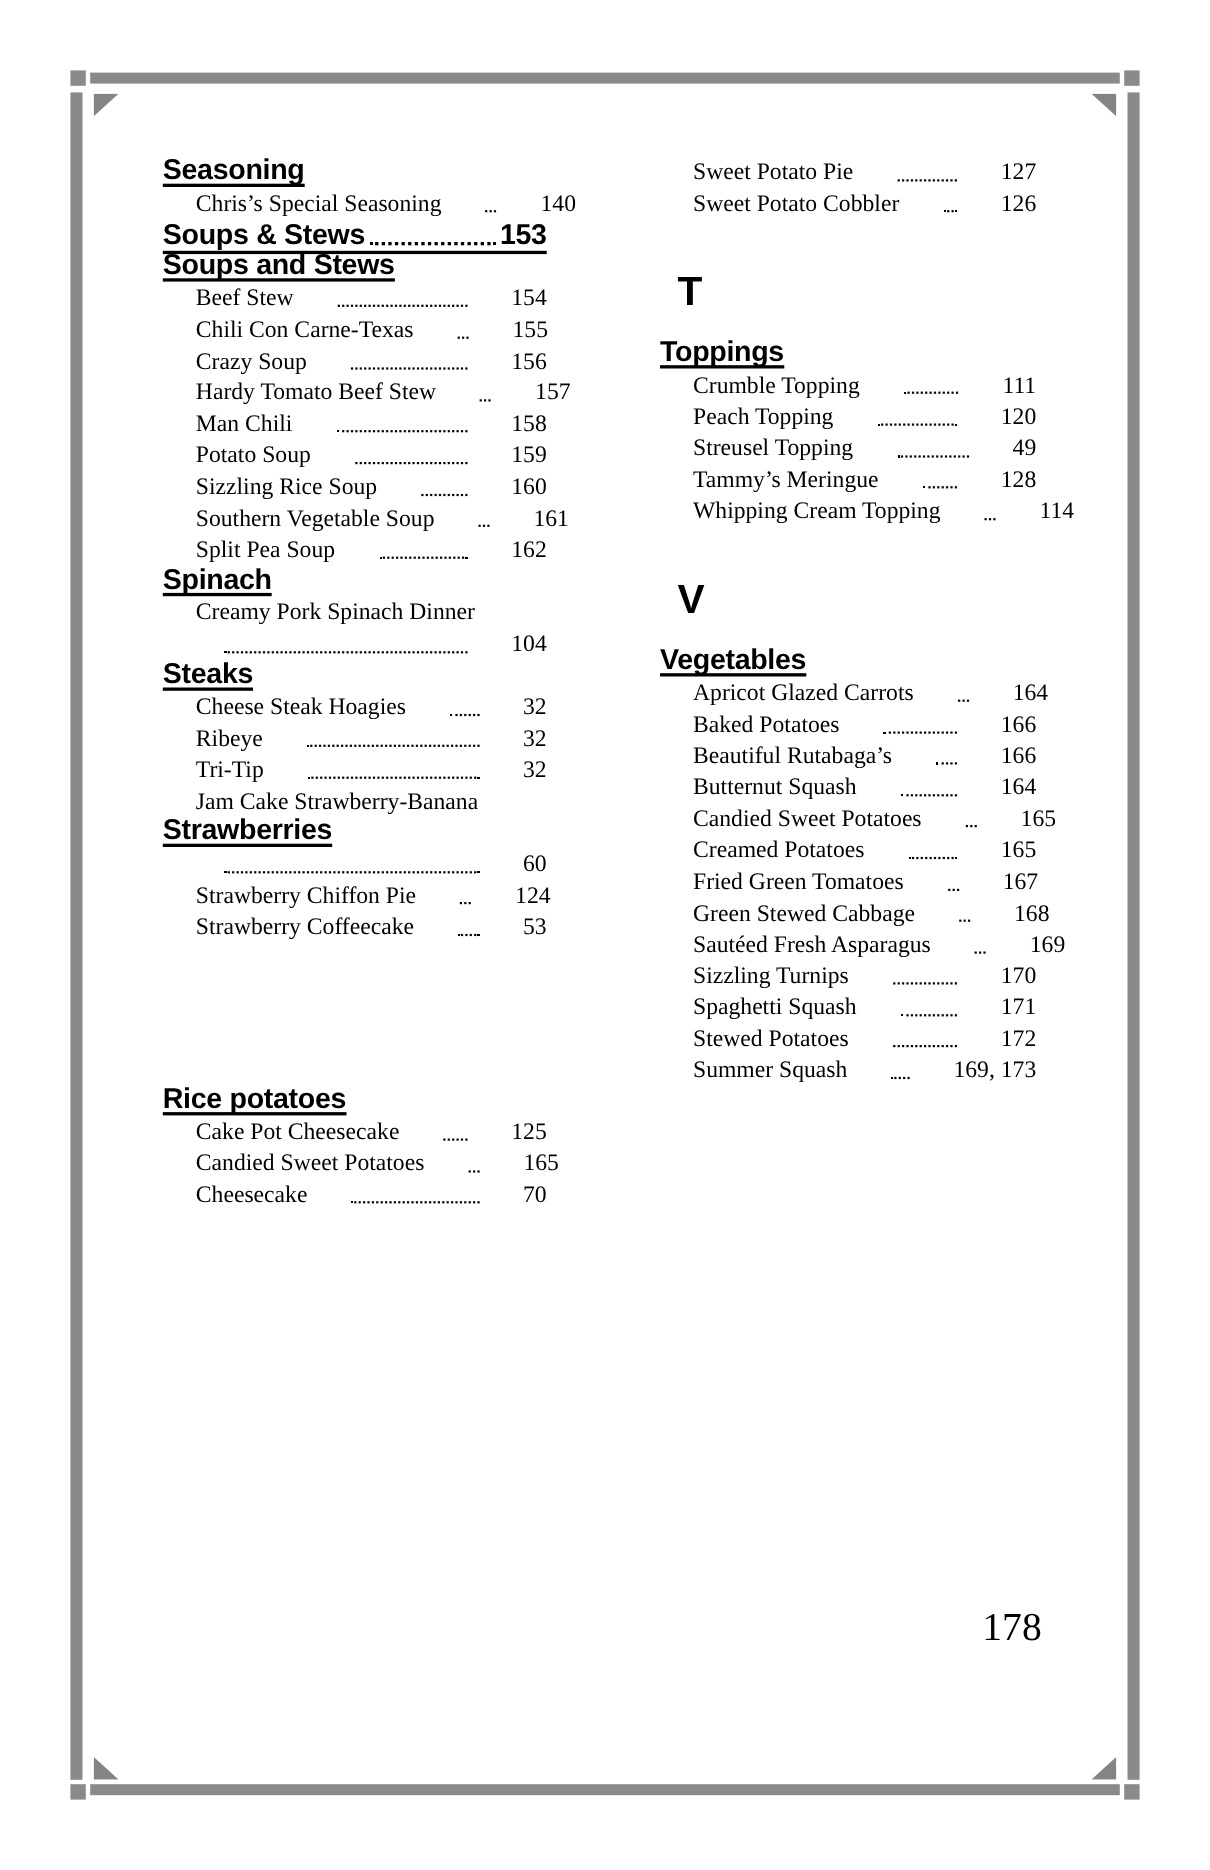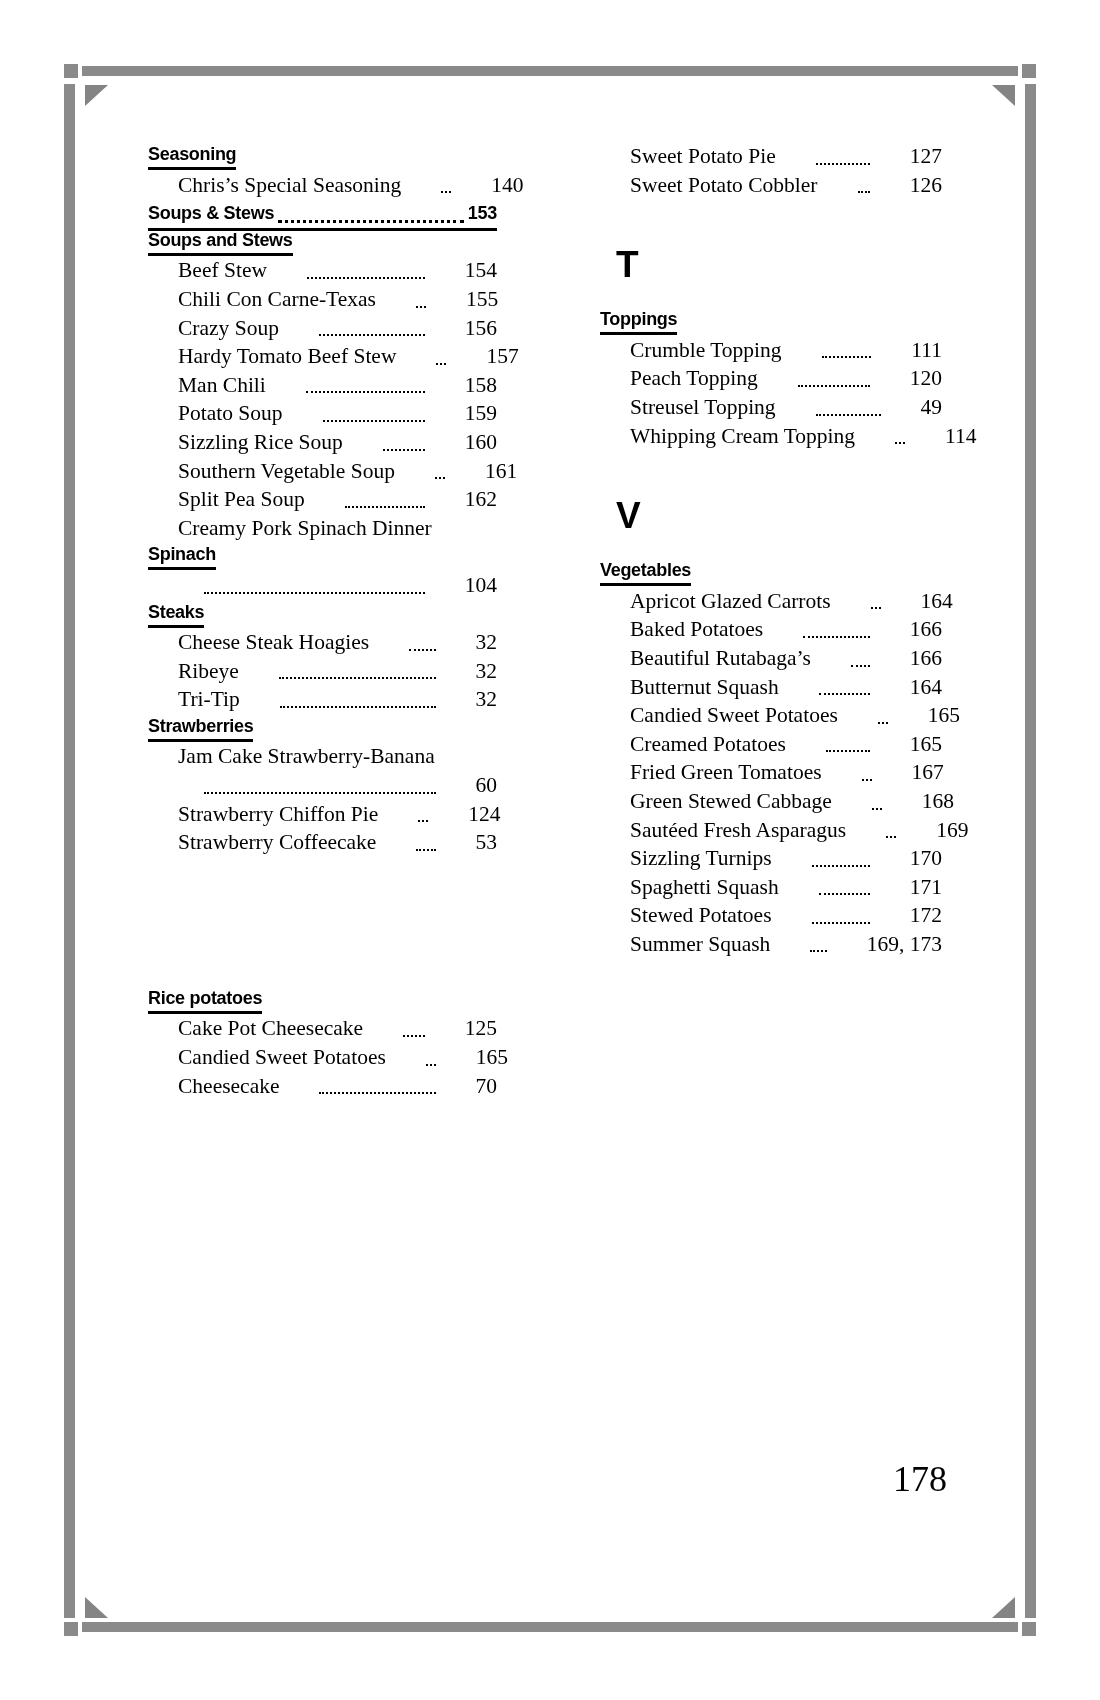--- a/index.html
+++ b/index.html
@@ -29,21 +29,21 @@
 
   .row{display:flex;height:28.6px;line-height:28.6px;font-size:21.5px;}
   .entry{padding-left:30px;gap:36px;}
   .wrap-cont{padding-left:52px;}
   .name{white-space:nowrap;}
   .epage{white-space:nowrap;}
   .leader{flex:1;min-width:10px;border-bottom:2.5px dotted #000;
           align-self:flex-end;margin:0 4px 6px 4px;}
 
   .heading{font-family:"Liberation Sans",sans-serif;font-weight:bold;
-           font-size:18px;letter-spacing:-0.3px;}
+           font-size:26px;letter-spacing:-0.3px;}
   .h-text{align-self:flex-start;line-height:25px;border-bottom:3px solid #000;}
   .h-entry{border-bottom:3px solid #000;margin-bottom:-3px;text-align:center;}
   .h-entry .leader{border-bottom:3px dotted #000;margin-bottom:5px;}
 
   .letter{font-family:"Liberation Sans",sans-serif;font-weight:bold;
           font-size:37px;line-height:40px;margin:46px 0 22px 16px;}
   .spacer{width:100%;}
 
   .pageno{position:absolute;top:1462px;left:800px;width:147px;
           text-align:right;font-size:36px;line-height:34px;}
@@ -119,26 +119,26 @@
     <div class="row entry">
       <span class="name">Southern Vegetable Soup</span>
       <span class="leader"></span>
       <span class="epage">161</span>
     </div>
     <div class="row entry">
       <span class="name">Split Pea Soup</span>
       <span class="leader"></span>
       <span class="epage">162</span>
     </div>
+    <div class="row heading">
+      <span class="h-text">Spinach</span>
+    </div>
     <div class="row entry">
       <span class="name">Creamy Pork Spinach Dinner</span>
     </div>
-    <div class="row heading">
-      <span class="h-text">Spinach</span>
-    </div>
     <div class="row entry wrap-cont">
       <span class="leader"></span>
       <span class="epage">104</span>
     </div>
     <div class="row heading">
       <span class="h-text">Steaks</span>
     </div>
     <div class="row entry">
       <span class="name">Cheese Steak Hoagies</span>
       <span class="leader"></span>
@@ -147,25 +147,25 @@
     <div class="row entry">
       <span class="name">Ribeye</span>
       <span class="leader"></span>
       <span class="epage">32</span>
     </div>
     <div class="row entry">
       <span class="name">Tri-Tip</span>
       <span class="leader"></span>
       <span class="epage">32</span>
     </div>
+    <div class="row entry">
+      <span class="name">Jam Cake Strawberry-Banana</span>
+    </div>
     <div class="row heading">
       <span class="h-text">Strawberries</span>
-    </div>
-    <div class="row entry">
-      <span class="name">Jam Cake Strawberry-Banana</span>
     </div>
     <div class="row entry wrap-cont">
       <span class="leader"></span>
       <span class="epage">60</span>
     </div>
     <div class="row entry">
       <span class="name">Strawberry Chiffon Pie</span>
       <span class="leader"></span>
       <span class="epage">124</span>
     </div>
@@ -218,20 +218,25 @@
       <span class="name">Peach Topping</span>
       <span class="leader"></span>
       <span class="epage">120</span>
     </div>
     <div class="row entry">
       <span class="name">Streusel Topping</span>
       <span class="leader"></span>
       <span class="epage">49</span>
     </div>
     <div class="row entry">
+      <span class="name">Tammy’s Meringue</span>
+      <span class="leader"></span>
+      <span class="epage">128</span>
+    </div>
+    <div class="row entry">
       <span class="name">Whipping Cream Topping</span>
       <span class="leader"></span>
       <span class="epage">114</span>
     </div>
     <div class="letter">V</div>
     <div class="row heading">
       <span class="h-text">Vegetables</span>
     </div>
     <div class="row entry">
       <span class="name">Apricot Glazed Carrots</span>

